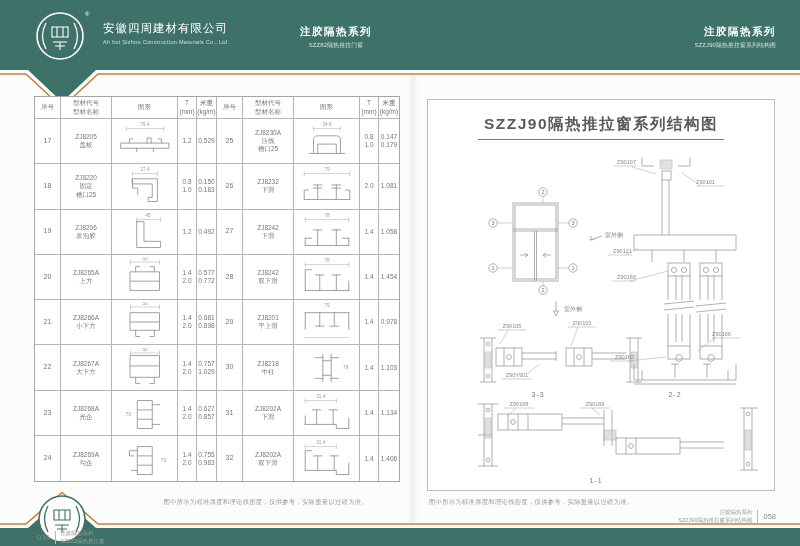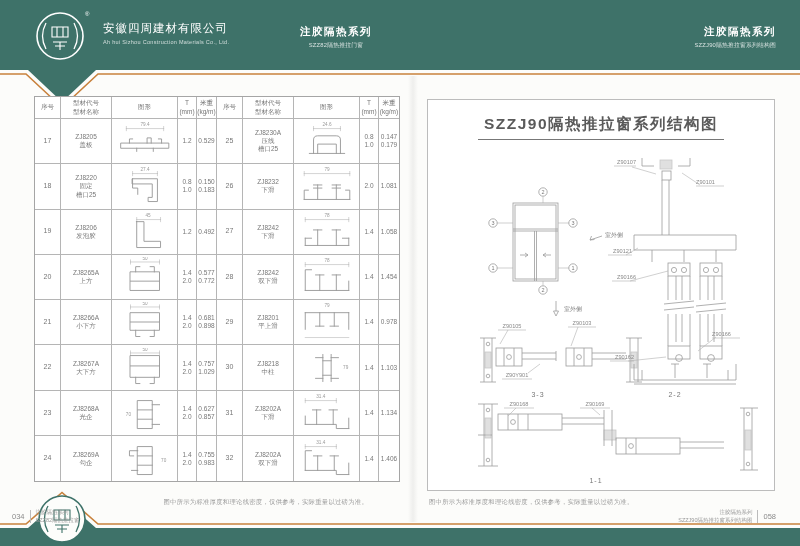--- a/index.html
+++ b/index.html
@@ -49,21 +49,21 @@
   .dia text{stroke:none;}
   .dia .lbl{fill:#8a8a8a;font-size:5.6px;}
   .dia .sec{fill:#777;font-size:7px;letter-spacing:1px;}
   .dia .out{fill:#777;font-size:6px;}
   .dia .cnum{fill:#777;font-size:5.5px;}
   
   .foot{position:absolute;top:508px;z-index:2;display:flex;align-items:center;color:#999;}
   .foot .bar{width:1px;height:13px;background:#bbb;margin:0 5px;}
   .foot .pg{font-size:7.5px;color:#8a8a8a;}
   .foot .ln{font-size:5.5px;line-height:1.5;}
-  .footL{left:12px;}
+  .footL{left:37px;margin-top:21px;}
   .footR{right:24px;}
   .footR .ln{text-align:right;}
 </style>
 </head>
 <body>
 
 <svg id="bgdeco" width="800" height="546">
   <path d="M0,0 H800 V70 H96 L62,102 L28,70 H0 Z" fill="#3E7269"></path>
   <path d="M0,74 H26 L62,107.5 L98,74 H800" fill="none" stroke="#C8813C" stroke-width="1.6"></path>
   <path d="M0,546 V528 H28 L62,498 L96,528 H800 V546 Z" fill="#3E7269"></path>

